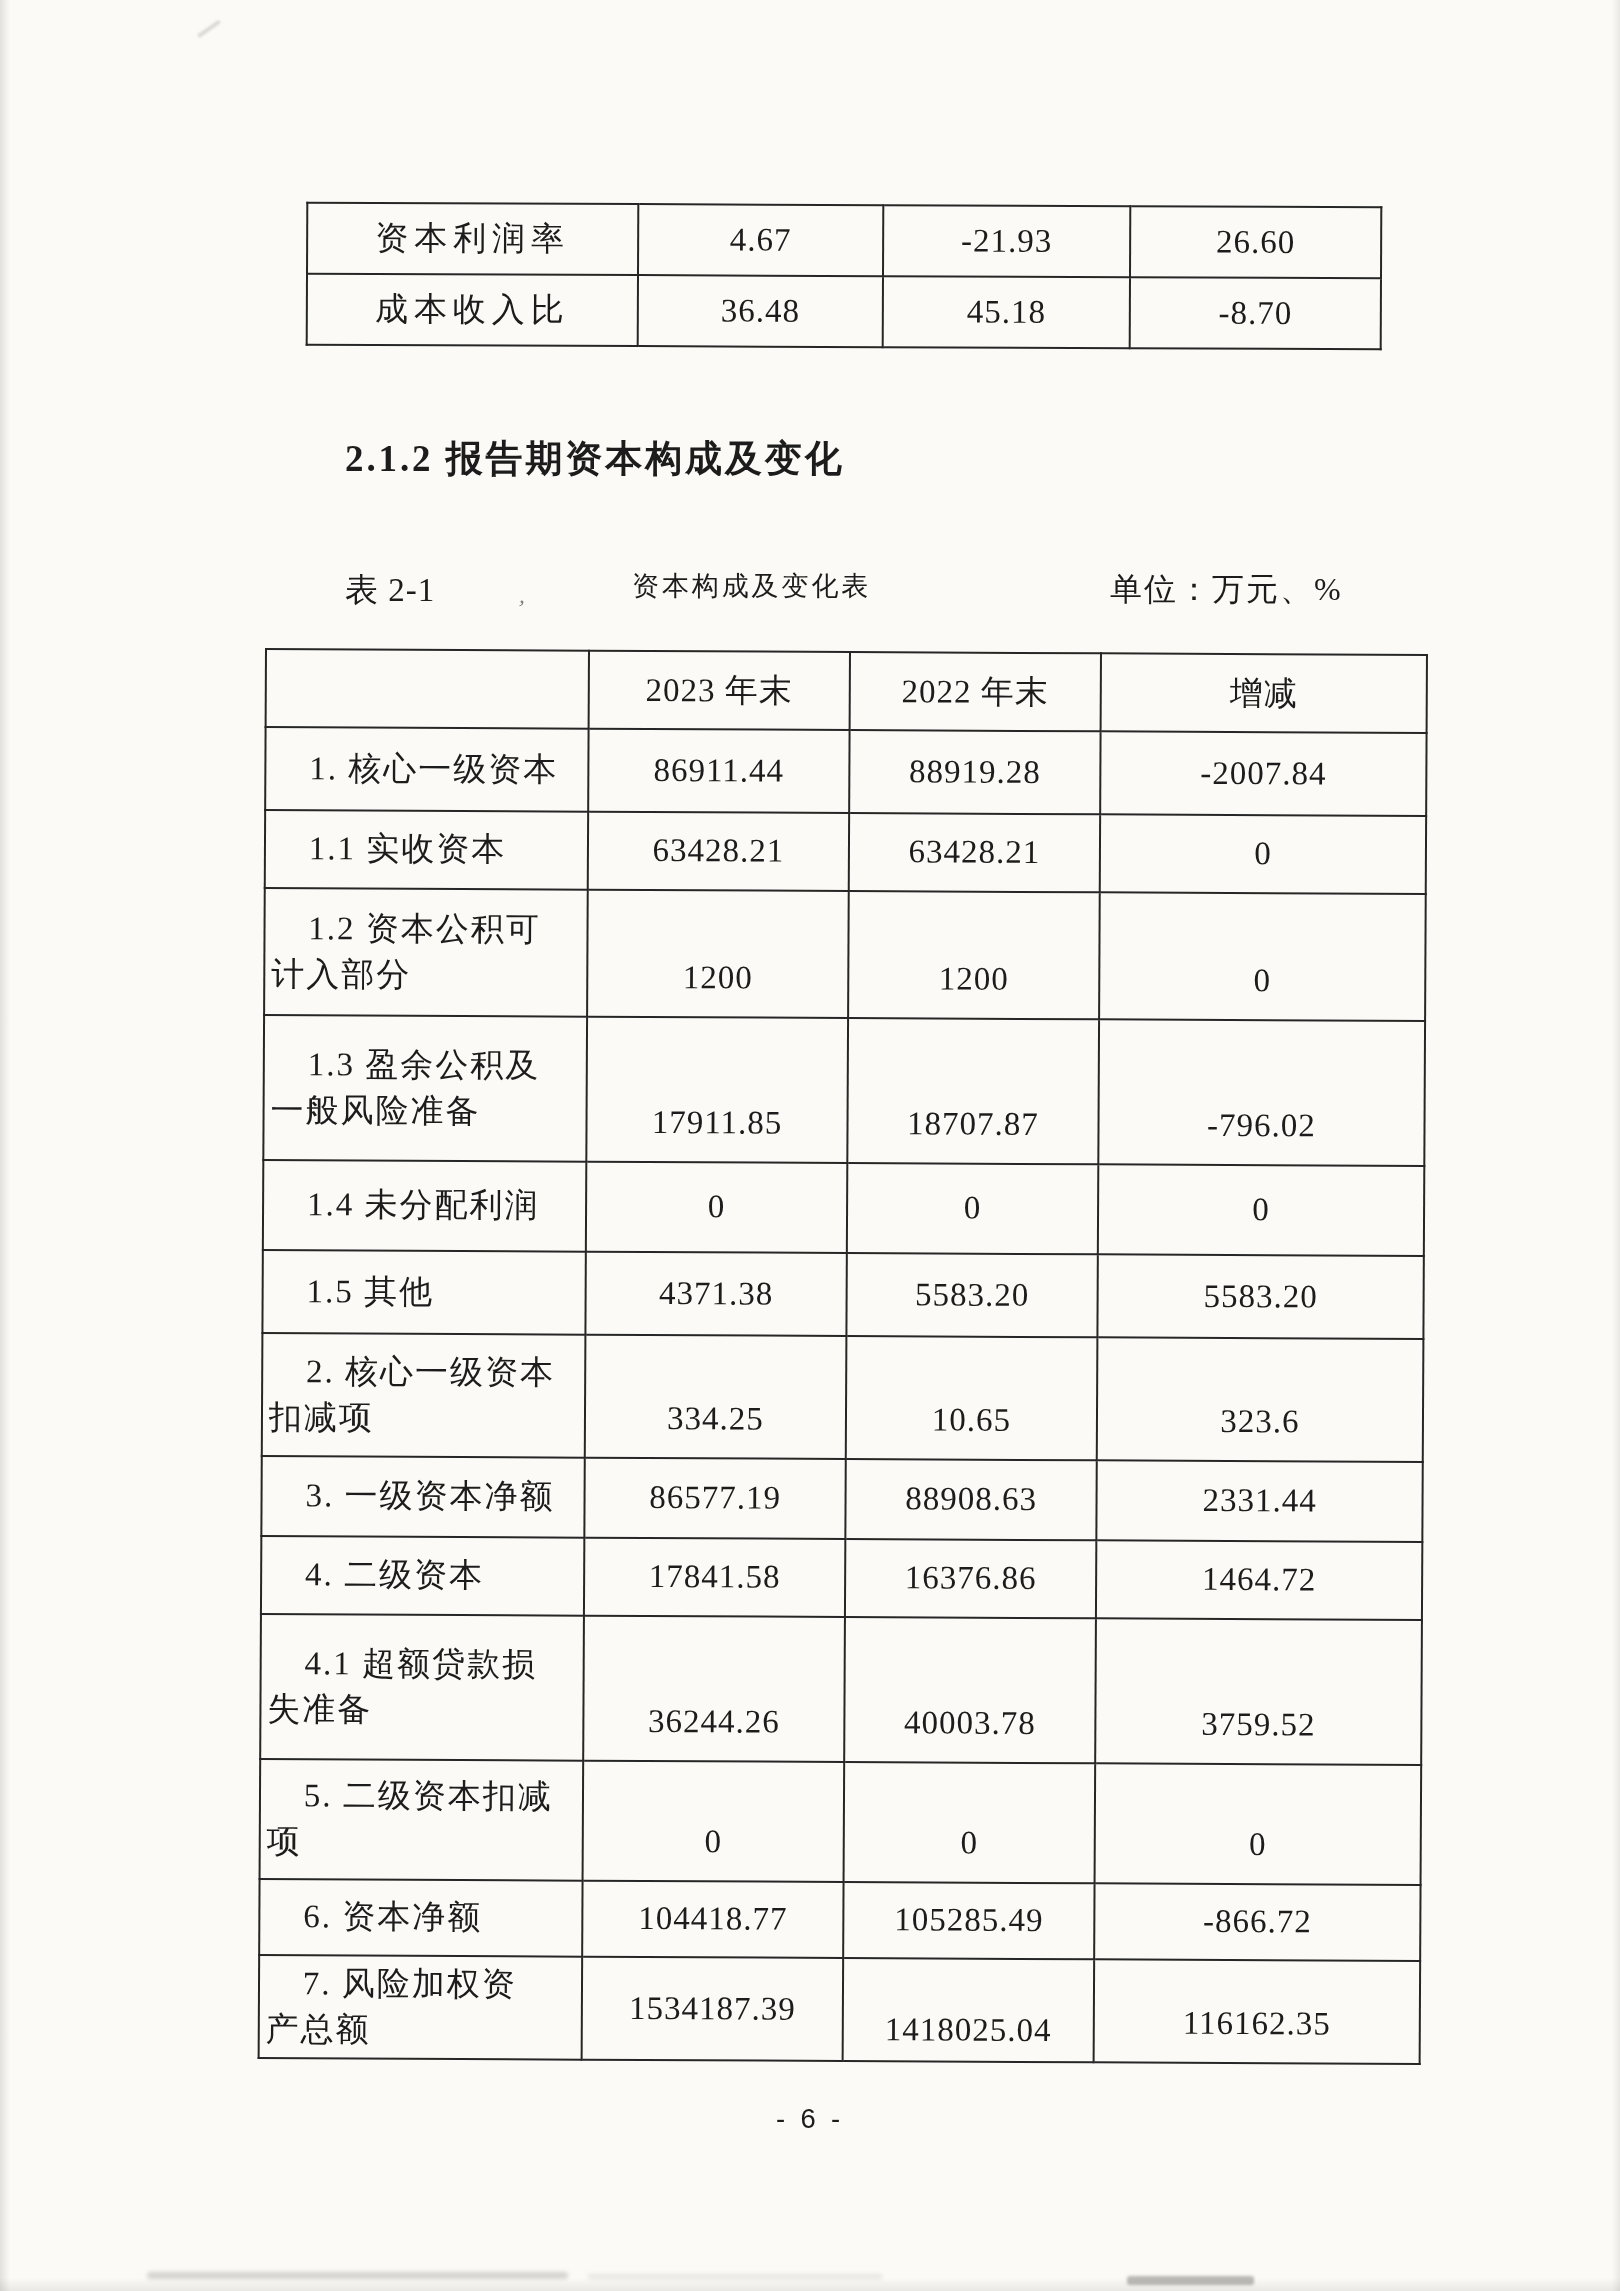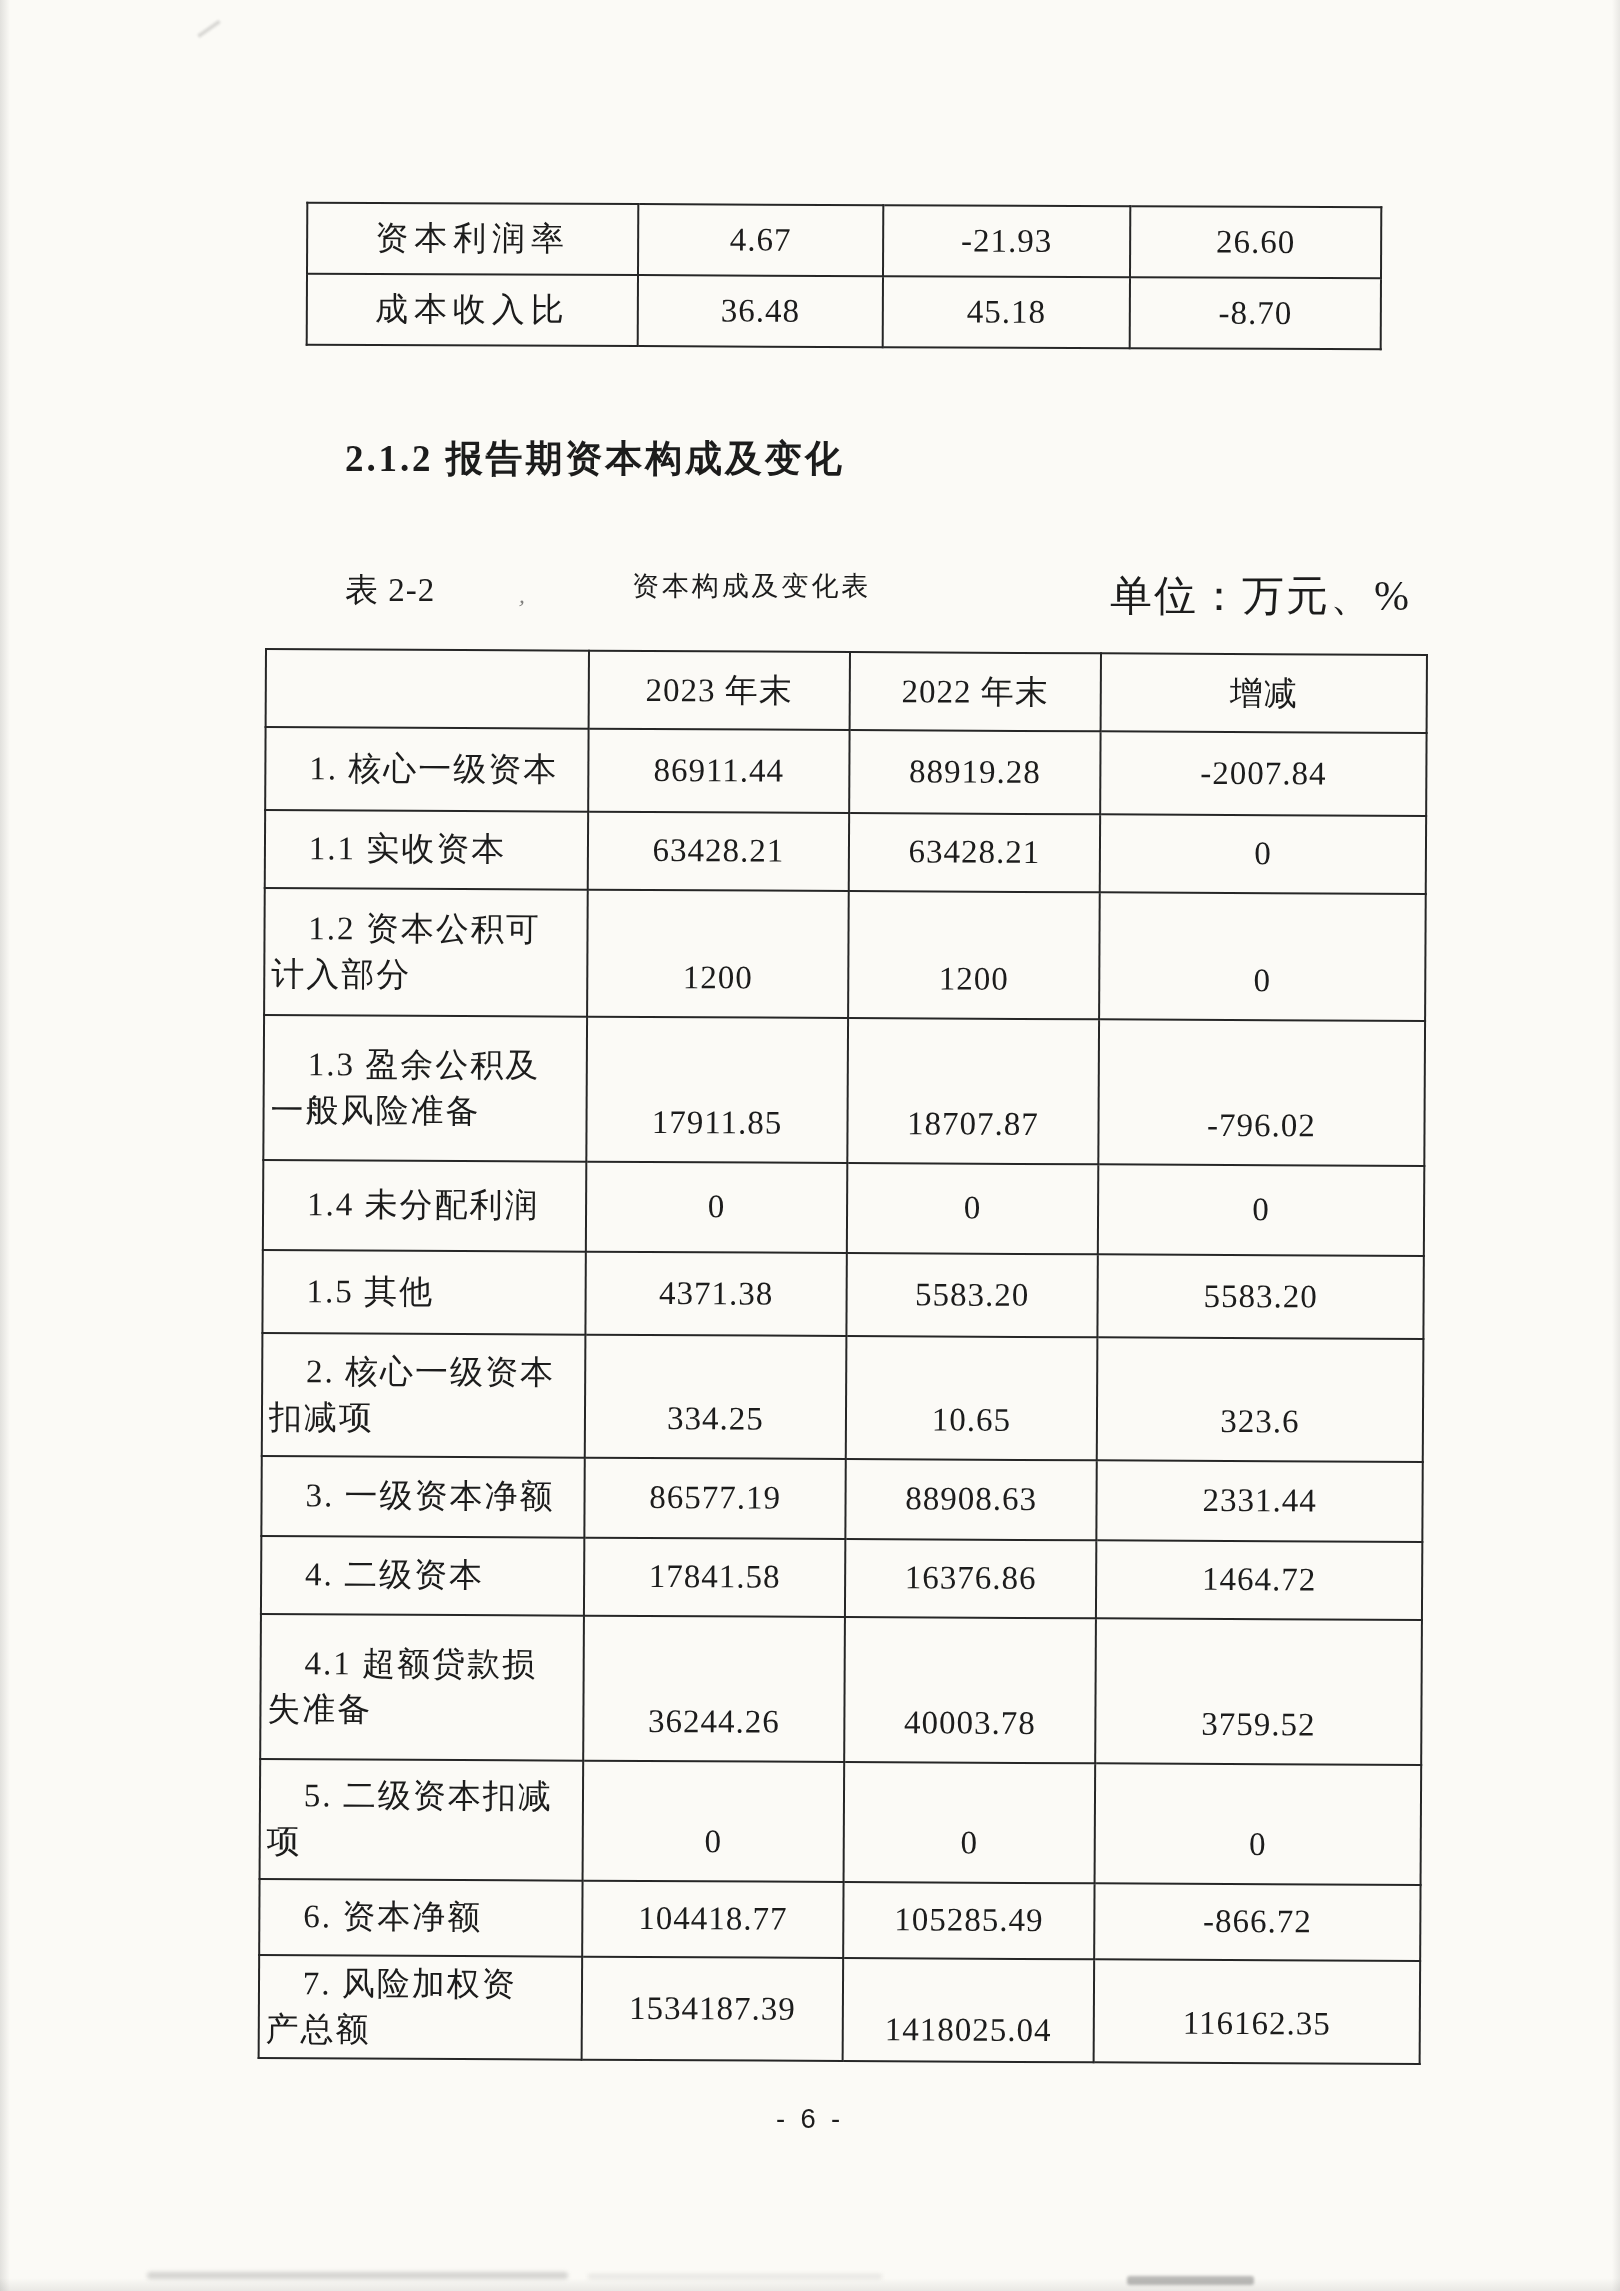--- a/index.html
+++ b/index.html
@@ -47,21 +47,21 @@
   
   .heading{
     position:absolute;left:345px;top:434px;
     font-size:37px;font-weight:700;letter-spacing:2.9px;
     white-space:nowrap;
   }
 
   
   .caption-no{position:absolute;left:345px;top:568px;font-size:33px;letter-spacing:1px;}
   .caption-title{position:absolute;left:632px;top:568px;font-size:27px;letter-spacing:2.9px;}
-  .caption-unit{position:absolute;left:1110px;top:568px;font-size:42px;letter-spacing:2px;}
+  .caption-unit{position:absolute;left:1110px;top:568px;font-size:32px;letter-spacing:2px;}
 
   
   .main-table{
     position:absolute;left:265px;top:651px;width:1161px;
     transform:rotate(0.3deg);transform-origin:50% 0;
     font-size:33px;
   }
   .main-table thead tr{height:78px;}
   .main-table th{font-weight:400;text-align:center;vertical-align:middle;letter-spacing:1px;}
   .main-table td{vertical-align:middle;line-height:1.38;}
@@ -128,21 +128,21 @@
           <td class="row-label">成本收入比</td>
           <td class="value-cell">36.48</td>
           <td class="value-cell">45.18</td>
           <td class="value-cell">-8.70</td>
         </tr>
       </tbody>
   </table>
 
   <div class="heading">2.1.2 报告期资本构成及变化</div>
 
-  <span class="caption-no">表 2-2</span>
+  <span class="caption-no">表 2-1</span>
   <span class="caption-title">资本构成及变化表</span>
   <span class="caption-unit">单位：万元、%</span>
 
   <table class="main-table">
     <colgroup>
       <col style="width:323px">
         <col style="width:261px">
       <col style="width:251px">
         <col style="width:326px">
     </colgroup>

